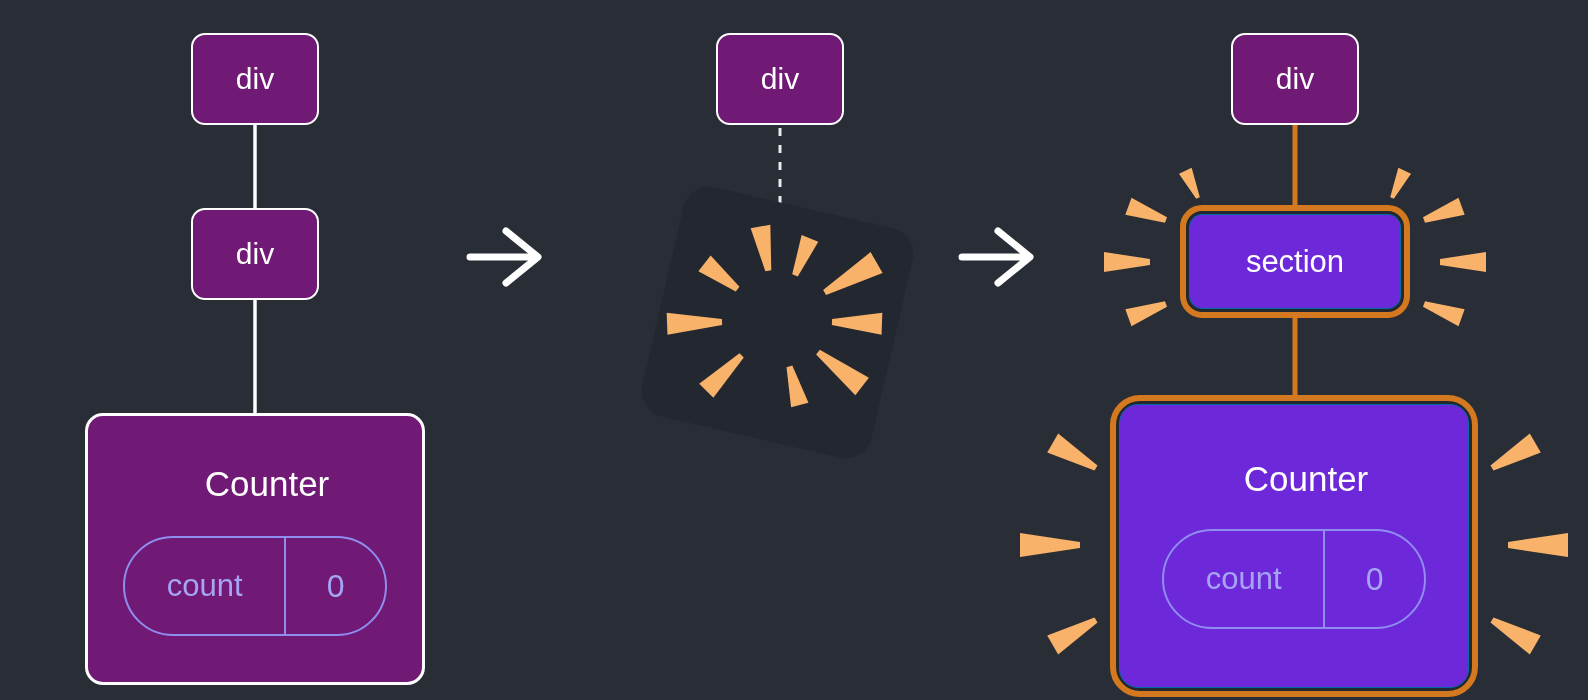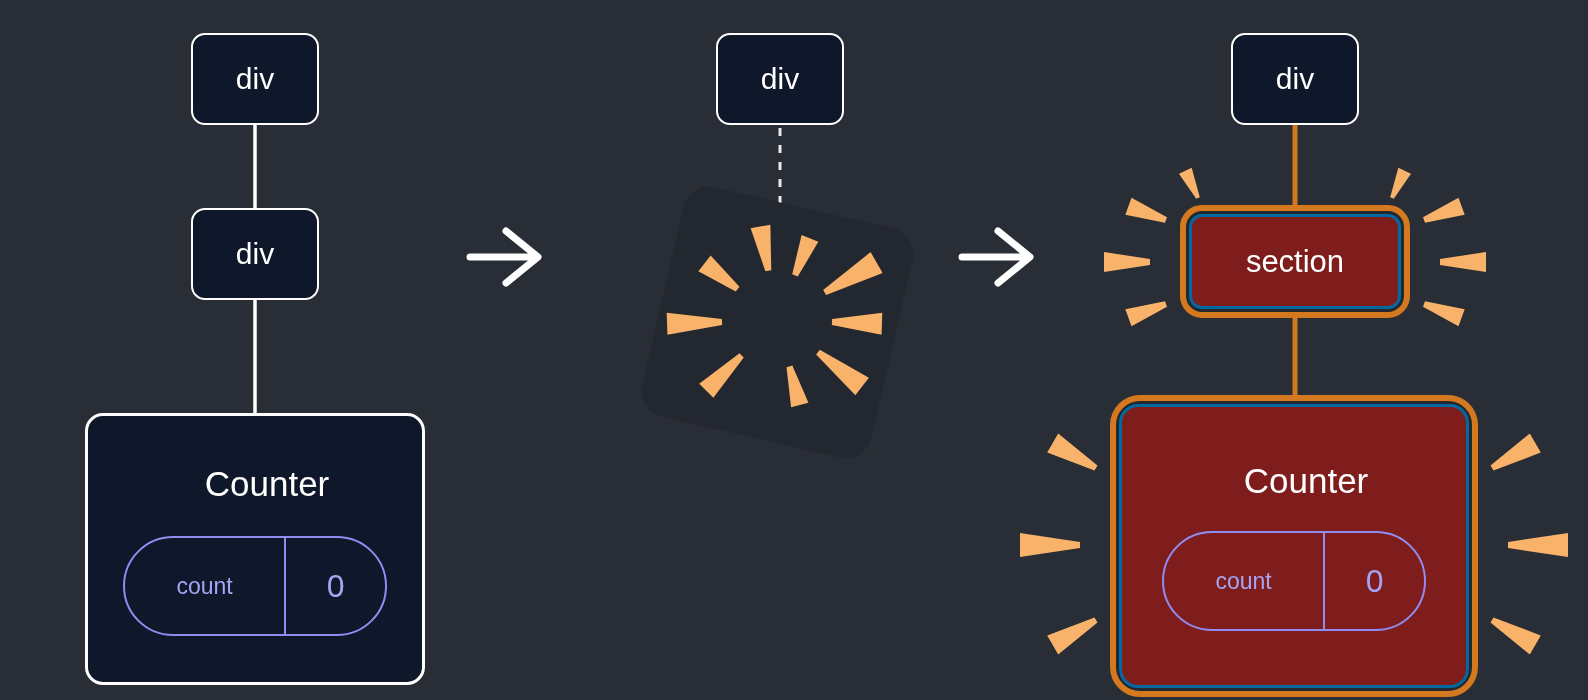--- a/index.html
+++ b/index.html
@@ -15,21 +15,21 @@
   }
 
   .layer {
     position: absolute;
     left: 0; top: 0;
     pointer-events: none;
   }
 
   .node {
     position: absolute;
-    background: #0f172a;
+    background: #701a75;
     border: 2.5px solid #ffffff;
     color: #ffffff;
   }
   .small-node {
     width: 128px;
     height: 92px;
     border-radius: 14px;
     font-size: 30px;
     display: flex;
     align-items: center;
@@ -58,21 +58,21 @@
     border: 2.5px solid #8f8df0;
     border-radius: 60px;
     display: flex;
     overflow: hidden;
   }
   .state-key {
     flex: 0 0 62%;
     display: flex;
     align-items: center;
     justify-content: center;
-    font-size: 23px;
+    font-size: 31px;
     color: #a6a4f4;
     border-right: 2.5px solid #8f8df0;
   }
   .state-value {
     flex: 1;
     display: flex;
     align-items: center;
     justify-content: center;
     font-size: 32px;
     color: #a6a4f4;
@@ -80,22 +80,22 @@
 
   .hl-outer {
     position: absolute;
     border: 6px solid #d4791f;
     background: #23272f;
     padding: 3px;
   }
   .hl-inner {
     width: 100%;
     height: 100%;
-    background: #7f1d1d;
-    border: 3px solid #0369a1;
+    background: #6d28d9;
+    border: 1px solid #0369a1;
     position: relative;
   }
   .section-outer { border-radius: 22px; }
   .section-inner {
     border-radius: 13px;
     display: flex;
     align-items: center;
     justify-content: center;
     color: #ffffff;
     font-size: 31px;

